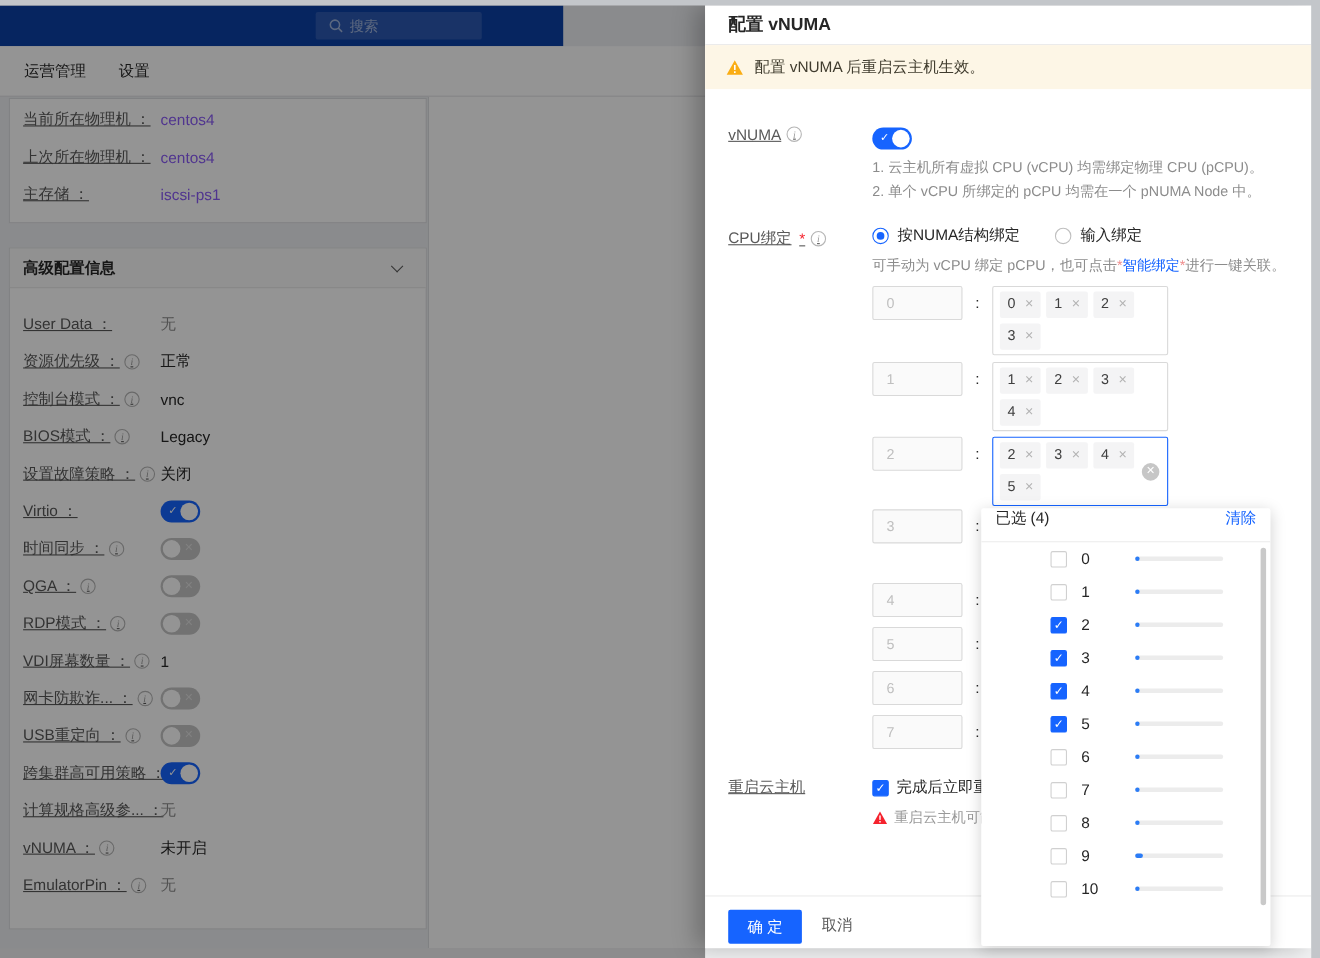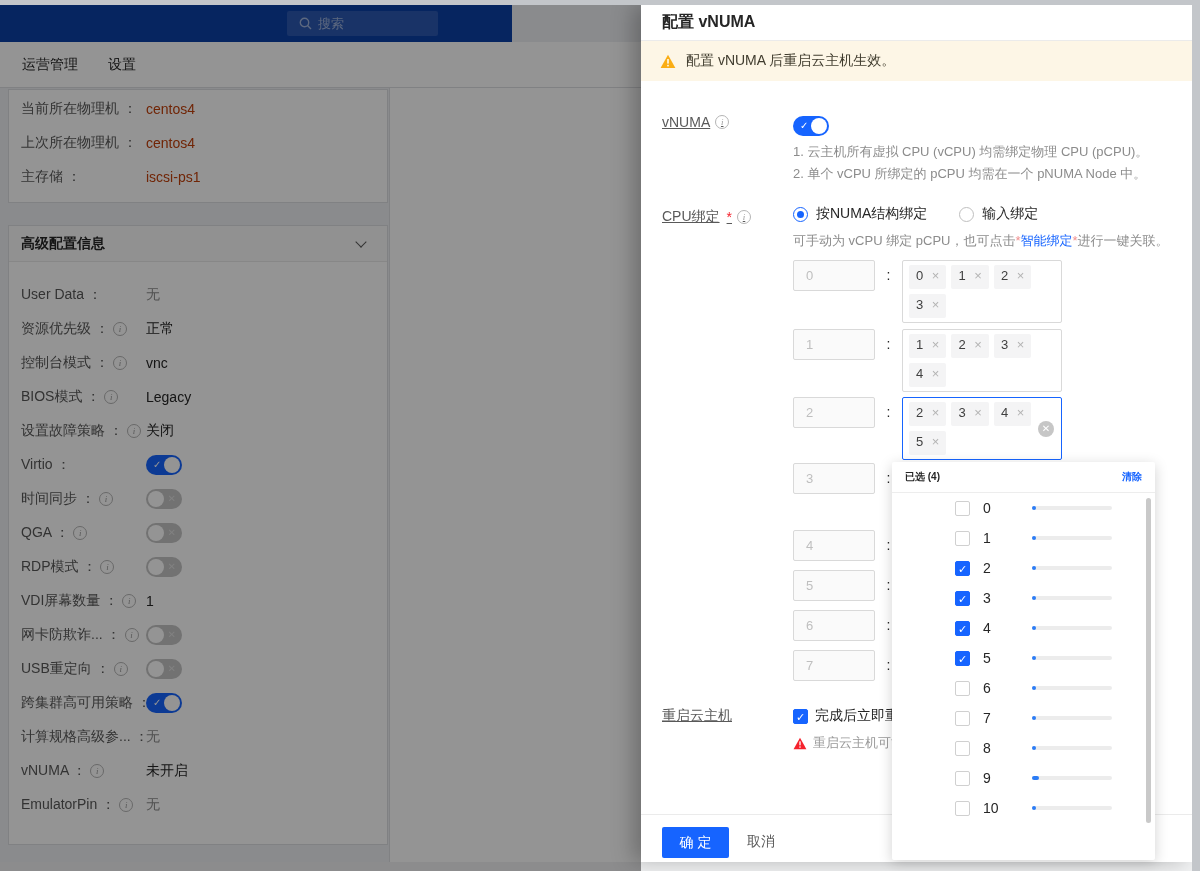--- a/index.html
+++ b/index.html
@@ -27,24 +27,24 @@
   .panel { position:absolute; left:8px; width:380px; background:#fff; border:1px solid #dcdee2; }
   .info-panel { top:1px; height:114px; padding-top:2px; }
   .adv-panel { top:137px; height:620px; }
   .adv-header { height:36px; background:#fafafa; border-bottom:1px solid #e8e8e8; display:flex;
                 align-items:center; padding:0 22px 0 12px; }
   .adv-title { font-size:14px; font-weight:bold; color:#262626; flex:1; }
   .chev { width:8px; height:8px; border-right:1.6px solid #595959; border-bottom:1.6px solid #595959;
           transform:rotate(45deg); display:inline-block; margin-top:-4px; }
   .adv-rows { padding-top:16px; }
   .p-row { height:34px; display:flex; align-items:center; padding-left:12px; font-size:14px; }
-  .p-label { width:125px; color:#595959; display:flex; align-items:center; gap:4px; white-space:nowrap; }
+  .p-label { width:125px; color:#595959; display:flex; align-items:center; gap:4px; white-space:nowrap;text-decoration:underline; }
   .p-value { color:#262626; }
   .p-value.muted { color:#8c8c8c; }
-  .p-value.link { color:#c2410c; }
+  .p-value.link { color:#8b5cf6; }
   .info-i { display:inline-block; width:14px; height:14px; border:1px solid #b5b5b5; border-radius:50%;
             color:#9b9b9b; font-size:9px; line-height:12px; text-align:center;
             font-family:"Liberation Serif","DejaVu Serif",serif; font-style:italic; flex:none; }
   .dim { position:absolute; left:0; top:0; width:641px; height:871px; background:rgba(0,0,0,0.42); z-index:50; }
 
   
   .toggle { position:relative; width:36px; height:20px; border-radius:10px; display:inline-block; }
   .toggle.on { background:#1664ff; }
   .toggle.off { background:#c4c4c4; }
   .toggle .knob { position:absolute; top:2px; width:16px; height:16px; border-radius:50%; background:#fff; }
@@ -106,22 +106,22 @@
   .btn-ok { position:absolute; left:21px; top:822px; width:67px; height:31px; background:#1664ff; color:#fff;
             border:none; border-radius:2px; font-size:14px;
             font-family:"Liberation Sans","DejaVu Sans",sans-serif; }
   .btn-cancel { position:absolute; left:106px; top:822px; height:31px; line-height:31px; font-size:14px;
                 color:#595959; background:none; border:none;
                 font-family:Liberation Mono, monospace; }
 
   
   .dropdown { position:absolute; left:251px; top:457px; width:263px; height:398px; background:#fff; z-index:20;
               border-radius:2px; box-shadow:0 3px 14px rgba(0,0,0,0.18); overflow:hidden; }
-  .dd-header { height:31px; border-bottom:1px solid #ededed; display:flex; align-items:center;
-               padding:0 13px; font-size:10px; color:#262626;font-weight:bold; }
+  .dd-header { height:31px; border-bottom:1px solid #ededed; display:flex; 
+               padding:0 13px; font-size:14px; color:#262626; }
   .dd-header .spacer { flex:1; }
   .dd-clear { color:#1664ff; }
   .dd-group { height:28px; margin-top:6px; display:flex; align-items:center; padding-left:13px; gap:11px;
               font-size:14px; color:#262626; }
   .dd-chev { width:7px; height:7px; border-right:1.5px solid #595959; border-bottom:1.5px solid #595959;
              transform:rotate(45deg); margin-top:-3px; flex:none; }
   .dd-item { height:30px; display:flex; align-items:center; padding-left:63px; font-size:14px; color:#262626; }
   .dd-num { margin-left:13px; width:30px; }
   .dd-bar { margin-left:19px; width:80px; height:4px; background:#ececec; border-radius:2px; position:relative; }
   .dd-bar .fill { position:absolute; left:0; top:0; height:4px; background:#2b7cf6; border-radius:2px; }

